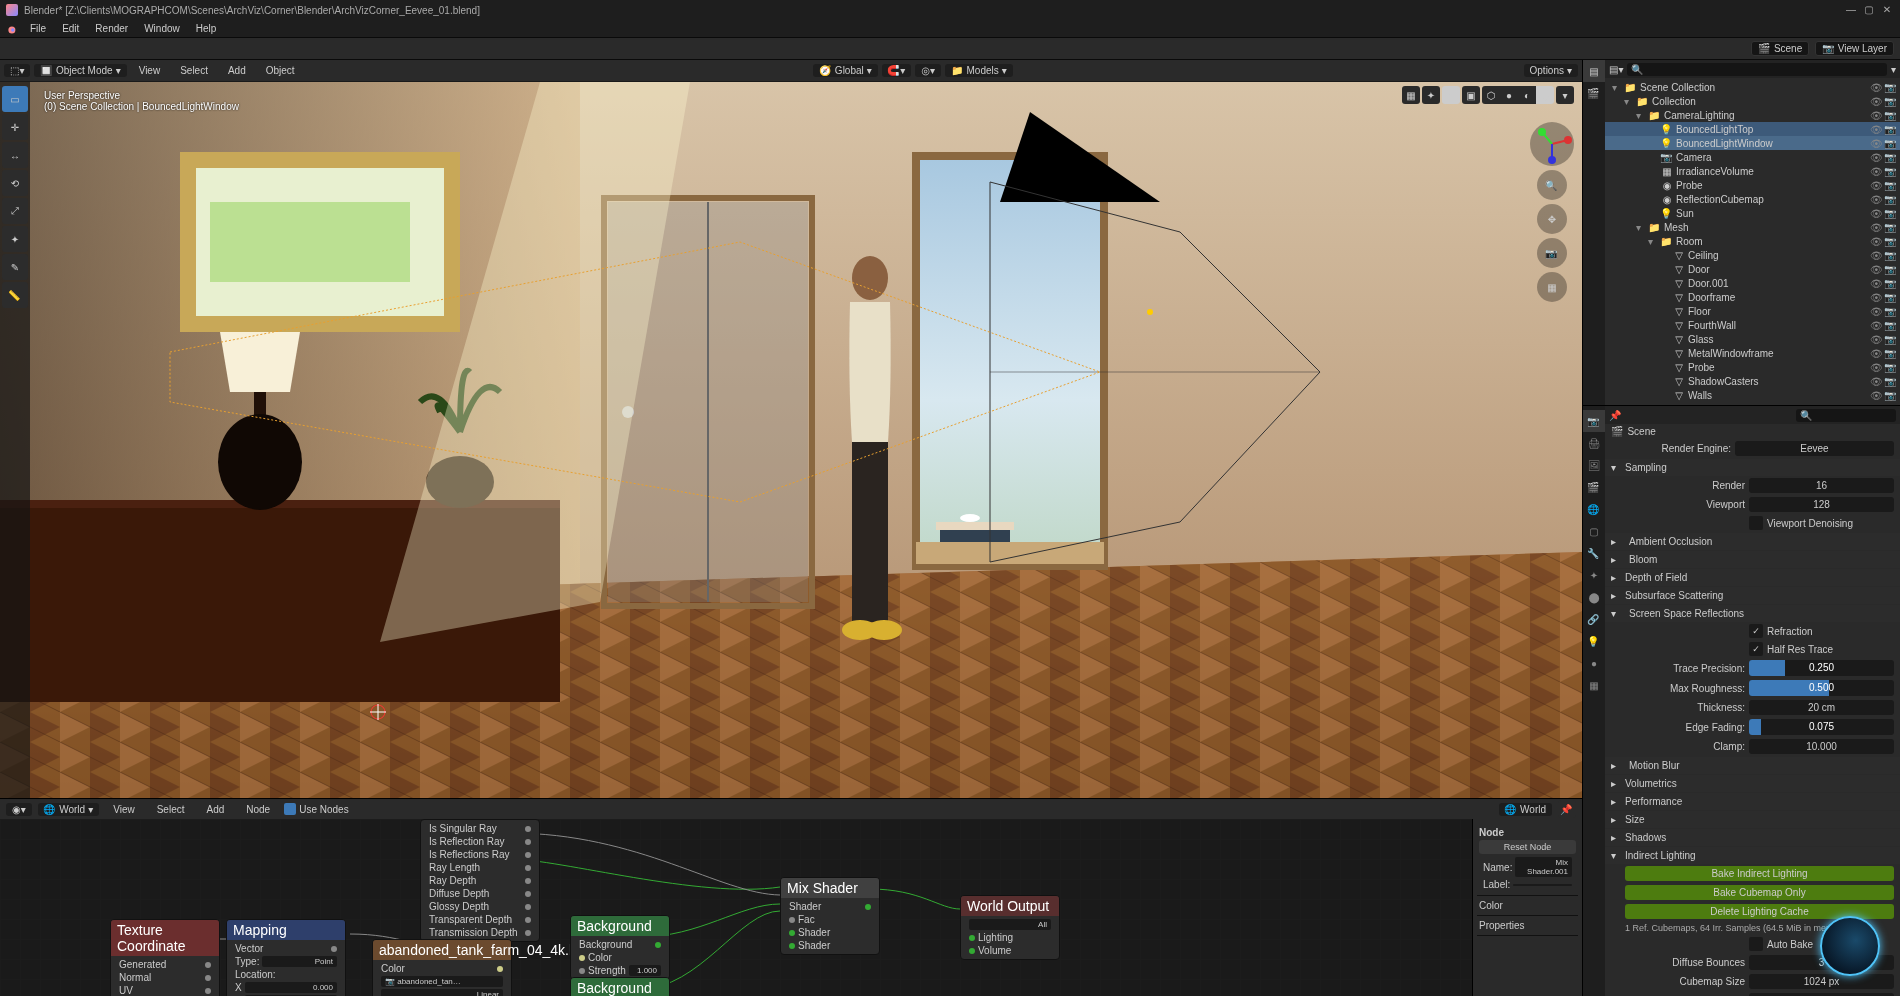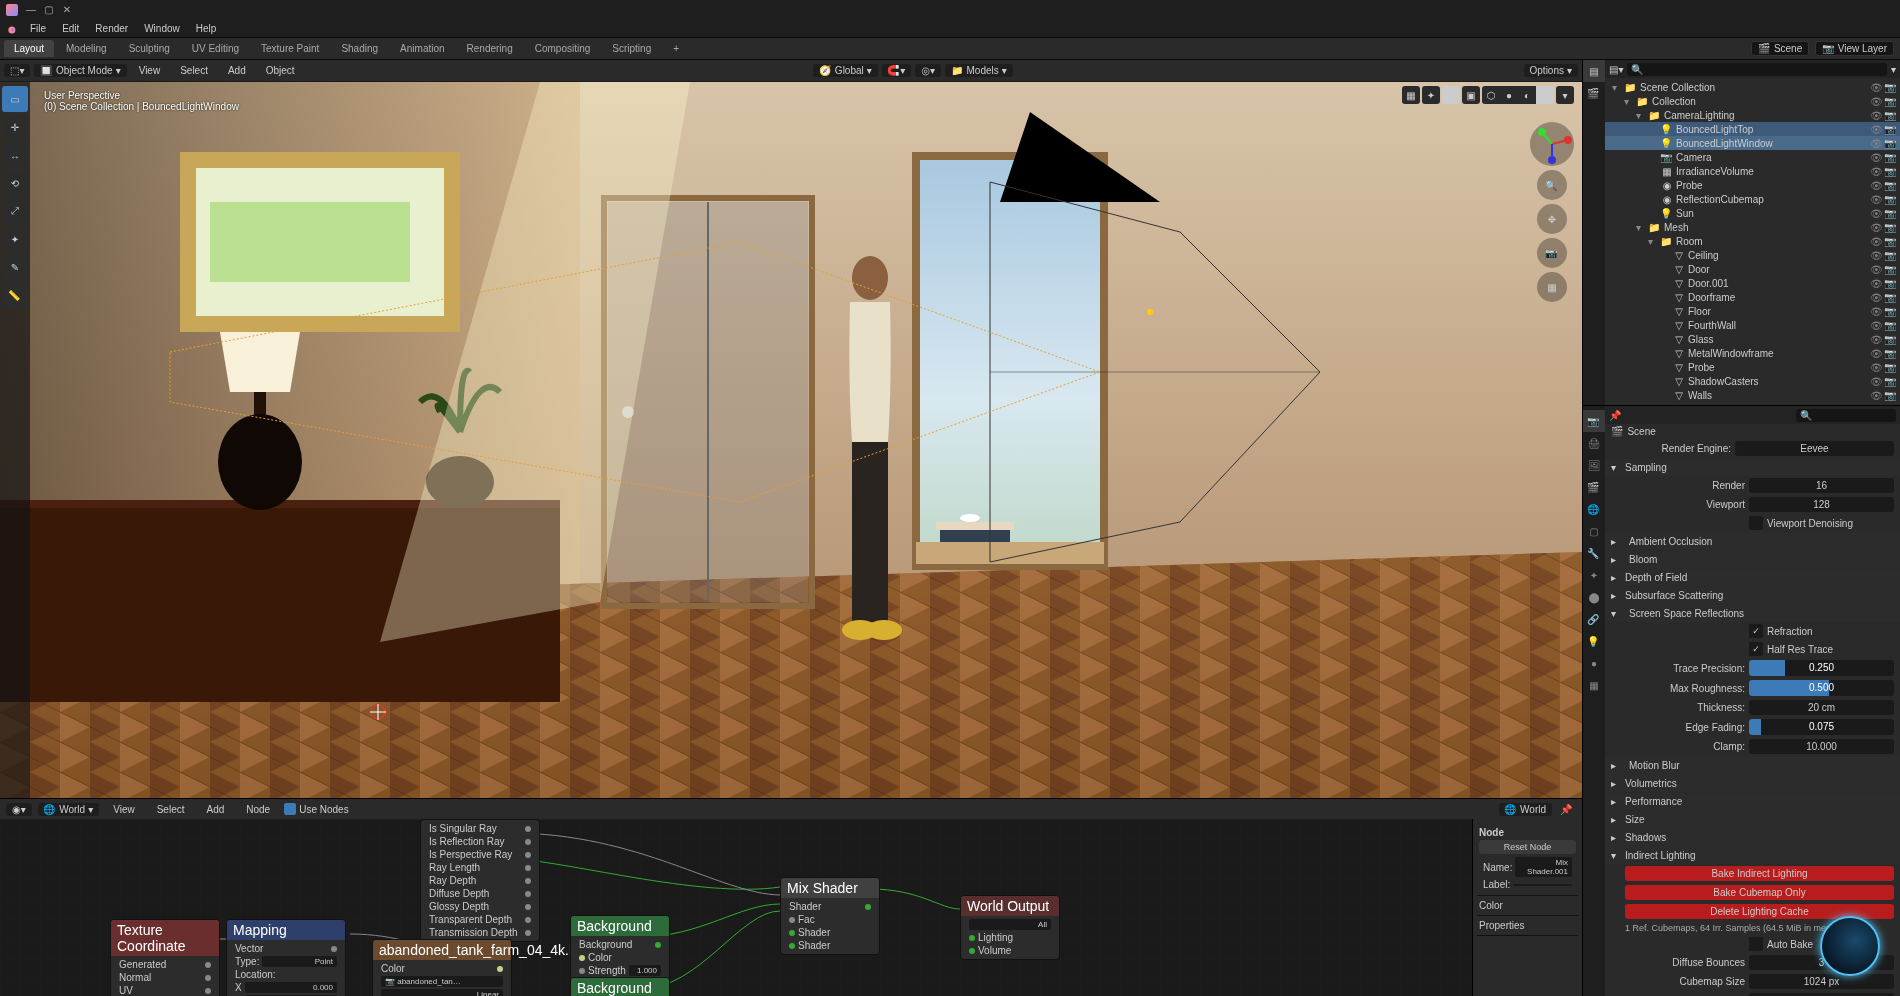--- a/index.html
+++ b/index.html
@@ -82,69 +82,57 @@
 .prop-tab { width:22px; height:22px; display:flex; align-items:center; justify-content:center; cursor:pointer; color:#888; }
 .prop-tab.active { background:#3a3a3a; color:#ccc; }
 .prop-body { flex:1; overflow:auto; padding:0; }
 .prop-hdr { height:18px; background:#232323; display:flex; align-items:center; padding:0 4px; }
 .prop-search { width:100px; background:#151515; border-radius:3px; padding:1px 4px; margin-left:auto; }
 .pin { width:14px; text-align:center; cursor:pointer; }
 .crumb { padding:2px 6px; display:flex; align-items:center; gap:4px; }
 .prop-row { display:flex; align-items:center; padding:2px 6px; gap:4px; }
 .prop-row .lbl { flex:0 0 120px; text-align:right; color:#ccc; }
 .prop-row .val { flex:1; background:#1a1a1a; border-radius:3px; padding:2px 4px; text-align:center; }
-.prop-row .btn { flex:1; background:#b91c1c; border-radius:3px; padding:2px 4px; text-align:center; cursor:pointer; }
+.prop-row .btn { flex:1; background:#4d7c0f; border-radius:3px; padding:2px 4px; text-align:center; cursor:pointer; }
 .prop-row .chk { width:14px; height:14px; background:#1a1a1a; border-radius:2px; display:inline-flex; align-items:center; justify-content:center; cursor:pointer; }
 .prop-row .chk.on::after { content:"✓"; color:#ccc; font-size:9px; }
 .slider { flex:1; background:#1a1a1a; border-radius:3px; height:16px; position:relative; overflow:hidden; text-align:center; line-height:16px; }
 .slider .fill { position:absolute; left:0; top:0; bottom:0; background:#3d7ab8; }
 .slider .txt { position:relative; z-index:1; color:#fff; }
 .panel-h { padding:3px 6px; background:#2c2c2c; display:flex; align-items:center; gap:4px; cursor:pointer; margin-top:1px; }
 .panel-h .arr { width:10px; }
 .sub { padding-left:14px; }
 .badge { position:absolute; right:20px; bottom:20px; width:60px; height:60px; border-radius:50%; border:2px solid #4fc3f7; background:radial-gradient(circle at 60% 40%, #1a4a6a 0%, #081828 70%); box-shadow:0 0 8px #4fc3f7; }
 </style>
 </head>
 <body>
 
 <div class="titlebar">
   <span class="logo"></span>
+  <span class="title">Blender* [Z:\Clients\MOGRAPHCOM\Scenes\ArchViz\Corner\Blender\ArchVizCorner_Eevee_01.blend]</span>
   <div class="winbtns">
     <span class="winbtn">—</span>
     <span class="winbtn">▢</span>
     <span class="winbtn">✕</span>
   </div>
 </div>
 
 <div class="menubar">
   <span class="logo2"><svg viewBox="0 0 16 16">
         <circle cx="9" cy="9" r="4" fill="#f88"></circle>
         <circle cx="10" cy="9" r="2" fill="#88f"></circle>
       </svg></span>
   <span class="menuitem">File</span>
   <span class="menuitem">Edit</span>
   <span class="menuitem">Render</span>
   <span class="menuitem">Window</span>
   <span class="menuitem">Help</span>
 </div>
 
 <div class="workspaces">
-  <div class="ws-left">
-    <span class="tab active">Layout</span>
-    <span class="tab">Modeling</span>
-    <span class="tab">Sculpting</span>
-    <span class="tab">UV Editing</span>
-    <span class="tab">Texture Paint</span>
-    <span class="tab">Shading</span>
-    <span class="tab">Animation</span>
-    <span class="tab">Rendering</span>
-    <span class="tab">Compositing</span>
-    <span class="tab">Scripting</span>
-    <span class="tab">+</span>
-  </div>
   <div class="ws-right">
     <span class="dd">🎬 <span>Scene</span></span>
     <span class="dd">📷 <span>View Layer</span></span>
   </div>
 </div>
 
 <div class="main">
   <div class="left-col">
 
     <div class="viewport-wrap">
@@ -323,21 +311,21 @@
           <div class="node-body">
             <div class="nrow">
                 <span>Is Singular Ray</span>
                 <span class="sock" style="margin-left:auto;"></span>
               </div>
             <div class="nrow">
                 <span>Is Reflection Ray</span>
                 <span class="sock" style="margin-left:auto;"></span>
               </div>
             <div class="nrow">
-                <span>Is Perspective Ray</span>
+                <span>Is Reflections Ray</span>
                 <span class="sock" style="margin-left:auto;"></span>
               </div>
             <div class="nrow">
                 <span>Ray Length</span>
                 <span class="sock" style="margin-left:auto;"></span>
               </div>
             <div class="nrow">
                 <span>Ray Depth</span>
                 <span class="sock" style="margin-left:auto;"></span>
               </div>

